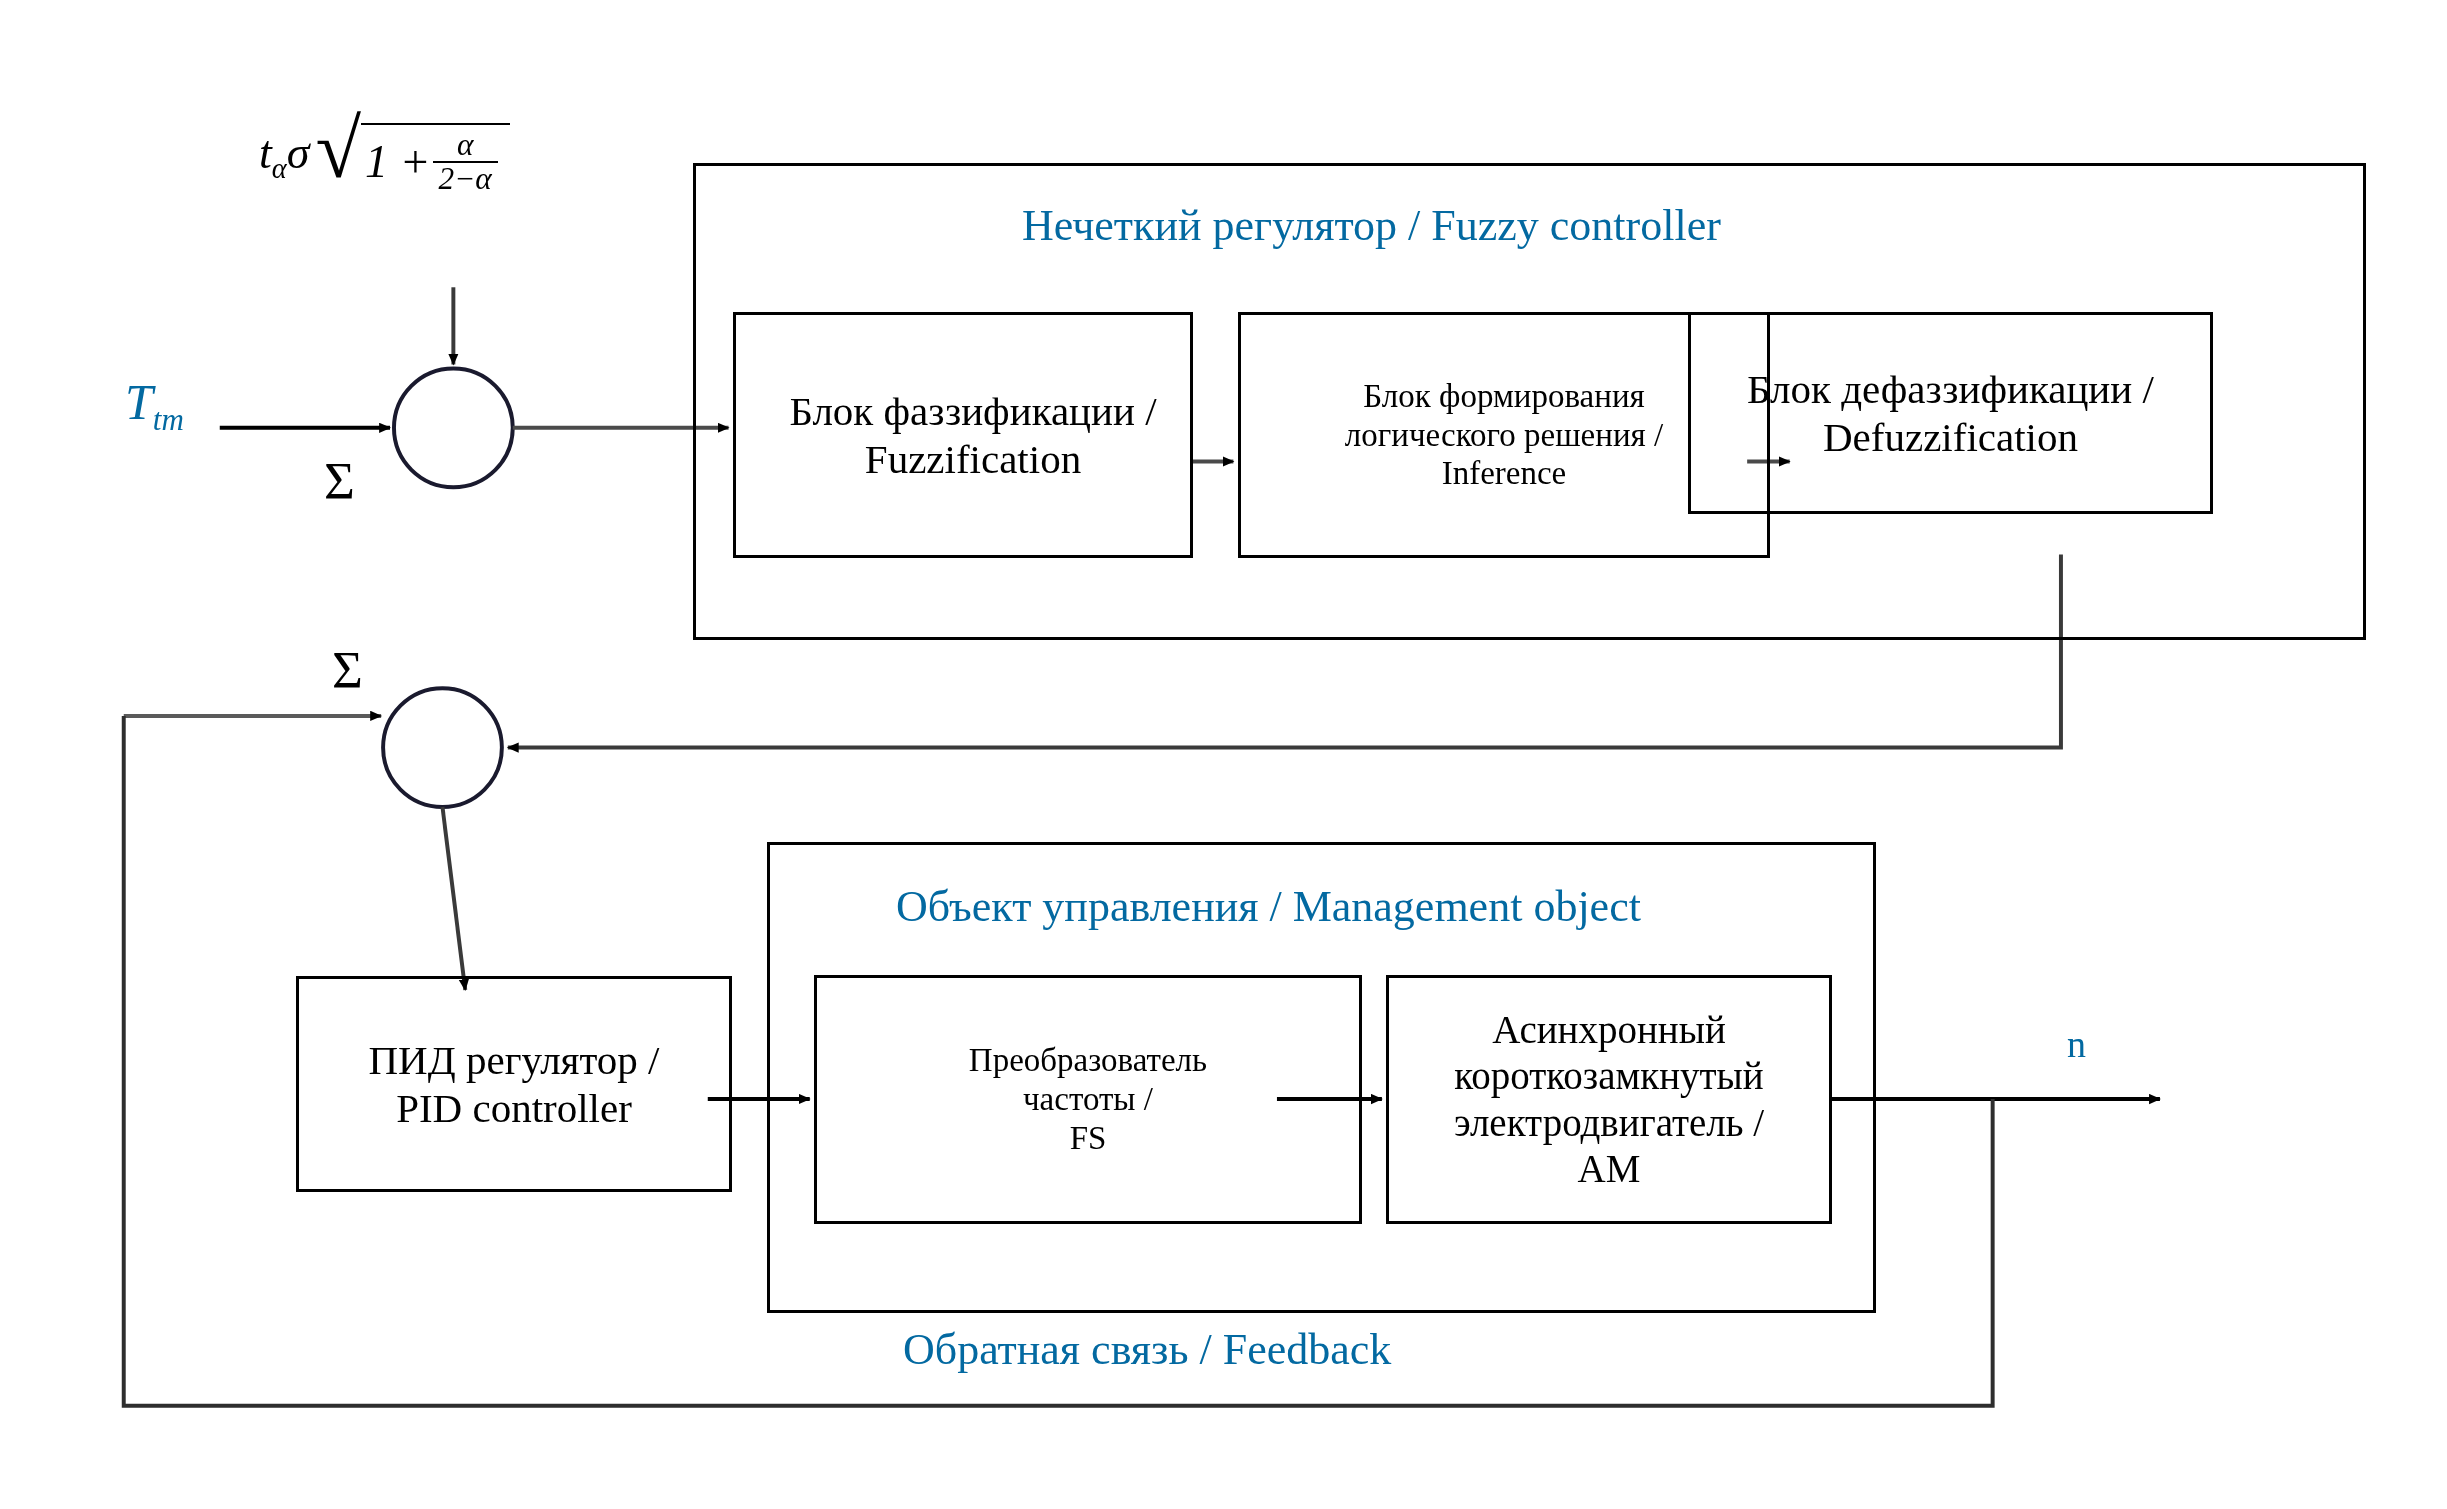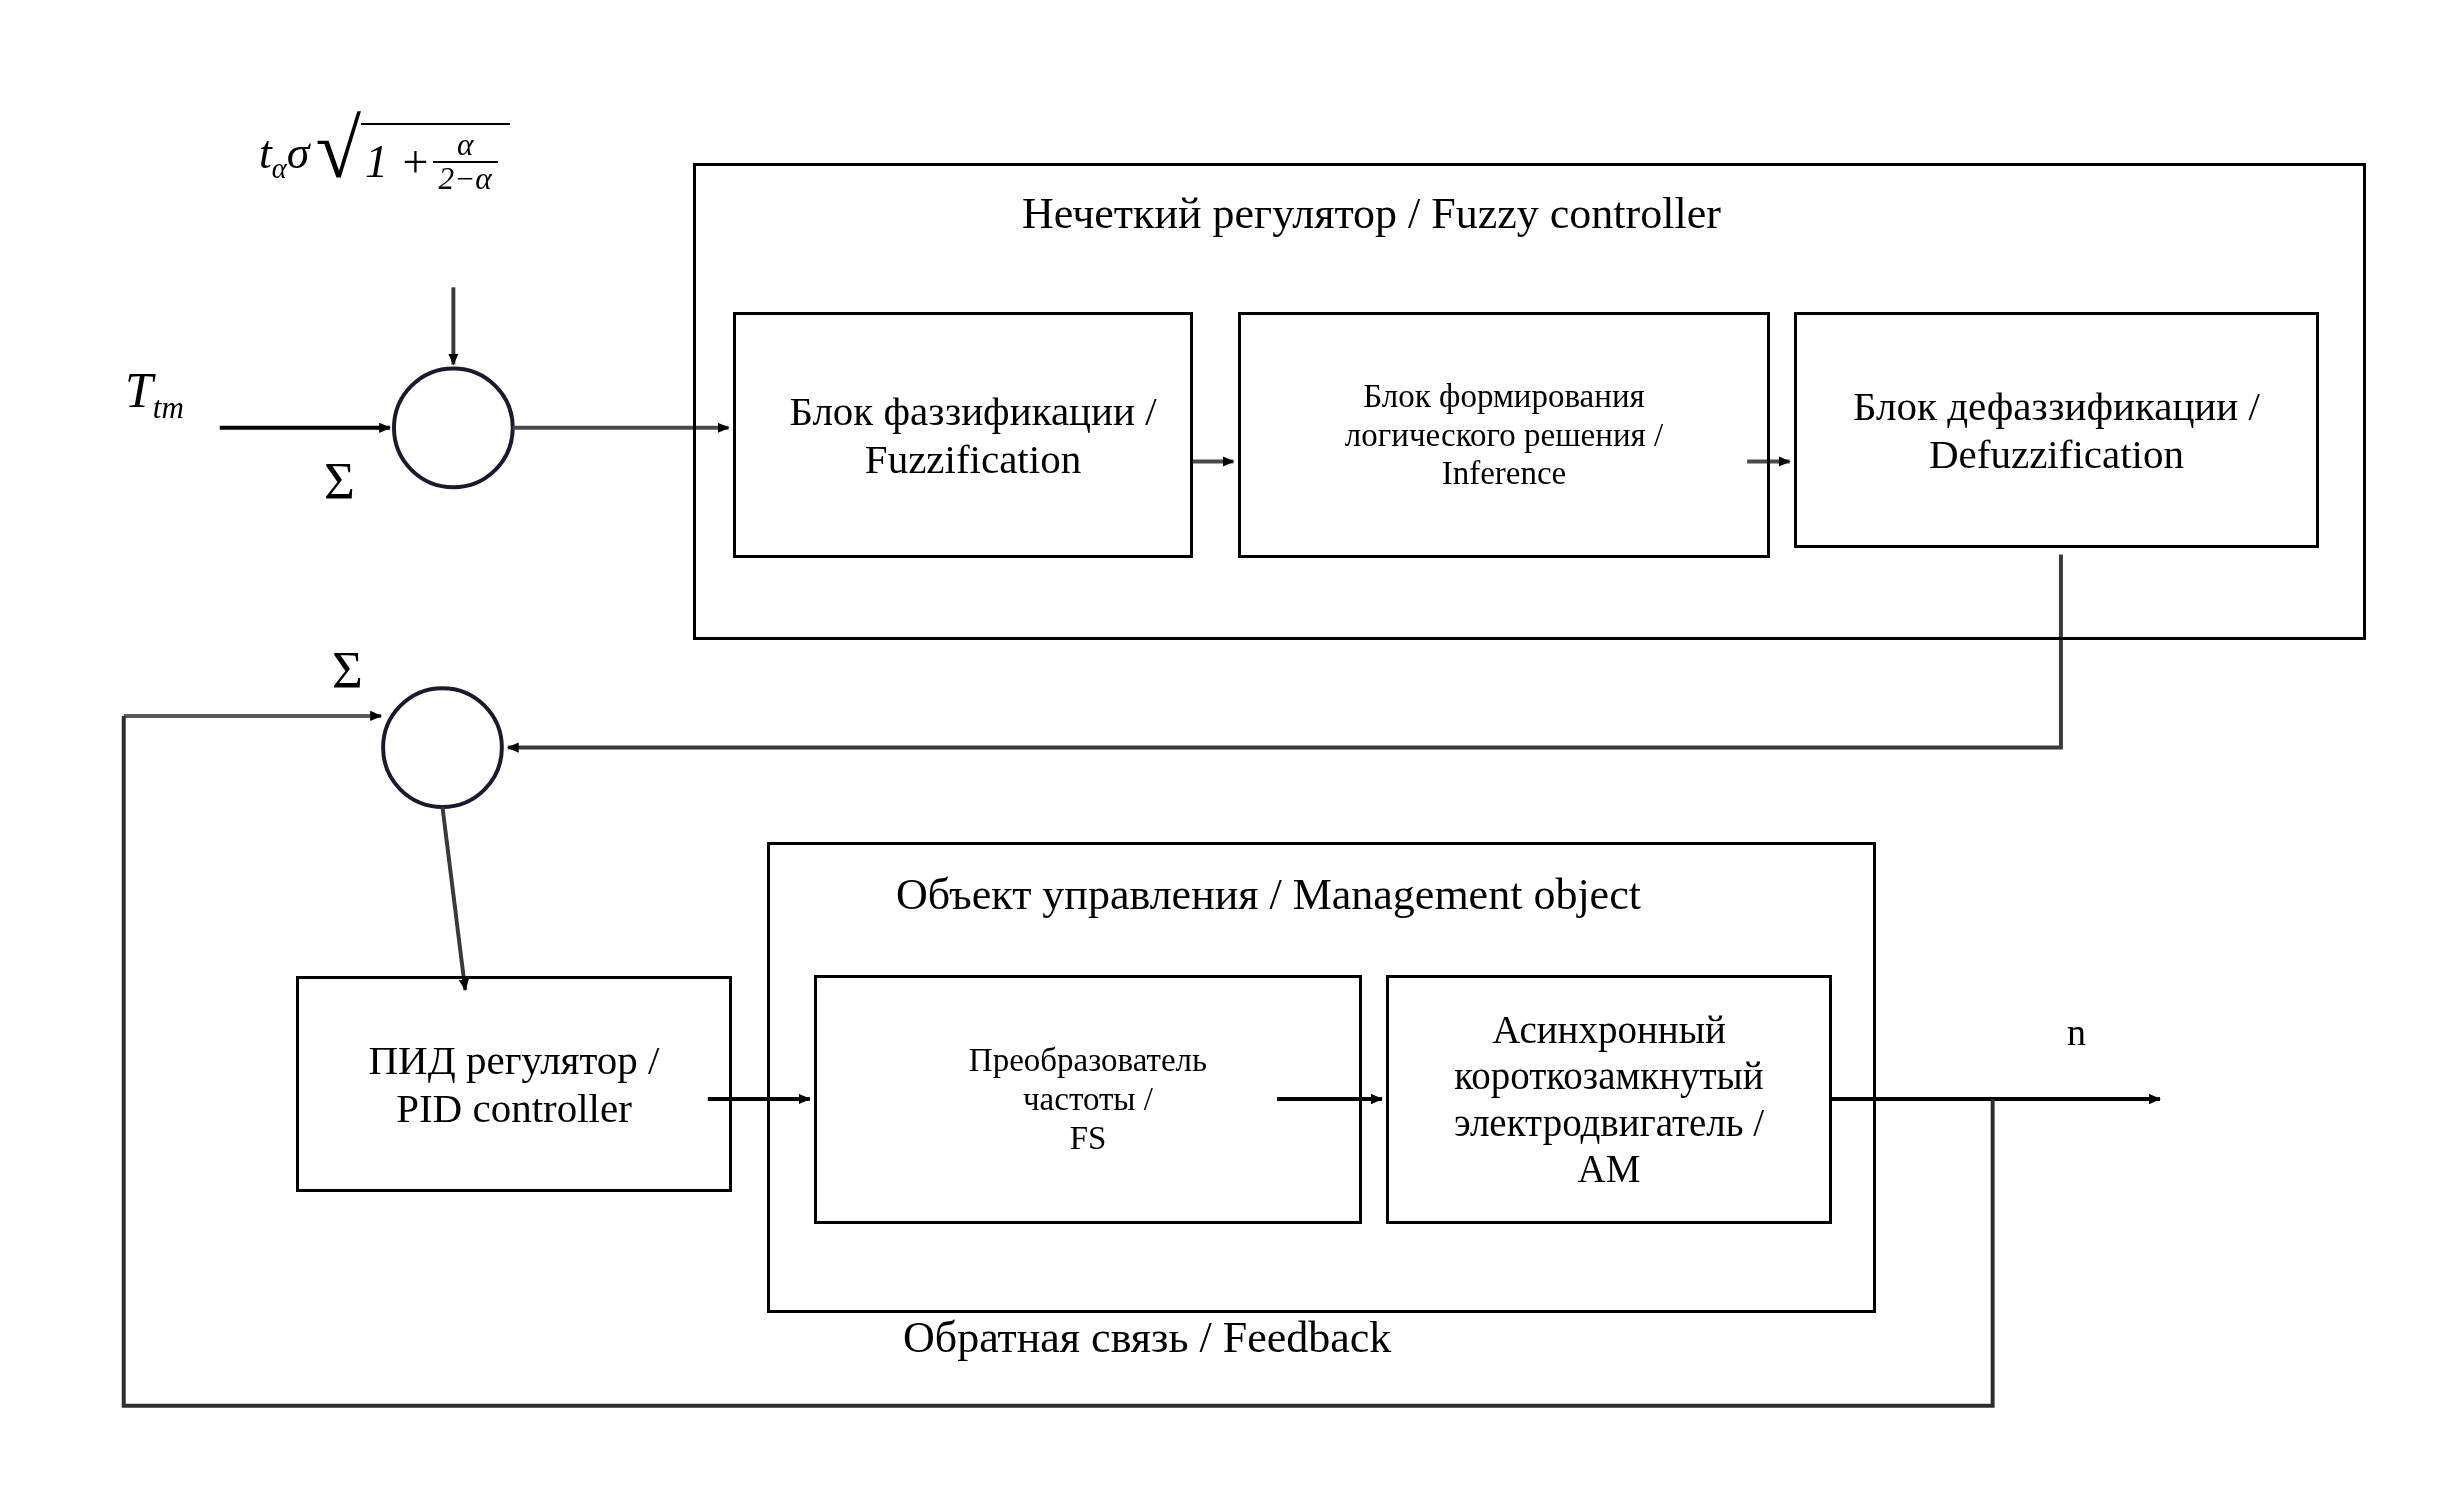--- a/index.html
+++ b/index.html
@@ -4,21 +4,21 @@
 <style>
   html,body{margin:0;padding:0;background:#ffffff;}
   body{width:2447px;height:1510px;overflow:hidden;
        font-family:"Liberation Serif", "DejaVu Serif", serif;}
   #stage{position:relative;width:2447px;height:1510px;background:#fff;border-radius:32px;}
   svg#wires{position:absolute;left:0;top:0;width:2447px;height:1510px;}
   .blk{position:absolute;border:3px solid #000;background:transparent;
        display:flex;align-items:center;justify-content:center;text-align:center;
        box-sizing:border-box;line-height:1.18;color:#000;}
   .grp{position:absolute;border:3px solid #000;background:transparent;box-sizing:border-box;}
-  .lbl{position:absolute;color:#000000;white-space:nowrap;}
+  .lbl{position:absolute;color:#0369a1;white-space:nowrap;margin-top:12px;}
   .sigma{position:absolute;color:#000;font-size:53px;line-height:1;}
   .ital{font-style:italic;}
   .formula{position:absolute;color:#000;font-style:italic;white-space:nowrap;
            display:flex;align-items:center;}
   .sub{font-size:0.62em;vertical-align:sub;font-style:italic;}
   .frac{display:inline-flex;flex-direction:column;align-items:center;
         vertical-align:middle;line-height:1.02;margin:0 2px;}
   .frac .num{padding:0 6px;font-size:0.68em;}
   .frac .den{padding:0 6px;font-size:0.68em;border-top:2.5px solid #000;}
   .radical{display:inline-flex;align-items:stretch;margin-left:6px;}
@@ -101,21 +101,21 @@
   </div>
 
   <div class="blk" style="left:1238px; top:312px; width:532px; height:246px; font-size:33px;">
     <div>
       <div>Блок формирования</div>
       <div>логического решения /</div>
       <div>Inference</div>
     </div>
   </div>
 
-  <div class="blk" style="left:1794px; top:312px; width:525px; height:236px; font-size:41px;">
+  <div class="blk" style="left:1688px; top:312px; width:525px; height:202px; font-size:41px;">
     <div>
       <div>Блок дефаззификации /</div>
       <div>Defuzzification</div>
     </div>
   </div>
 
   <div class="blk" style="left:272px; top:976px; width:436px; height:216px; font-size:41px;margin-left:24px;">
     <div>
       <div>ПИД регулятор /</div>
       <div>PID controller</div>

